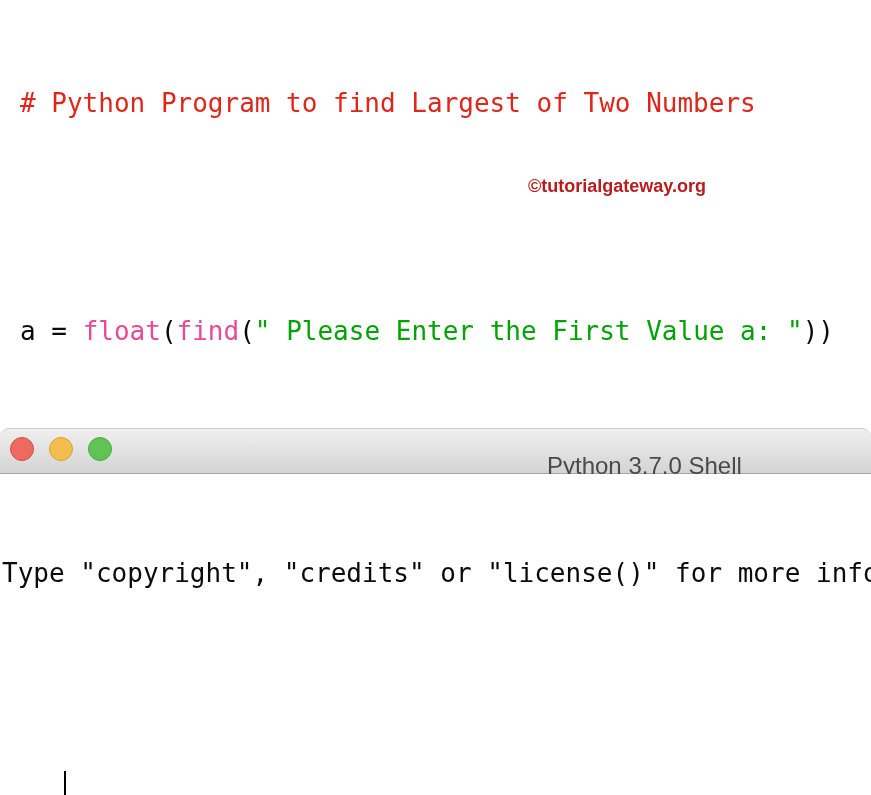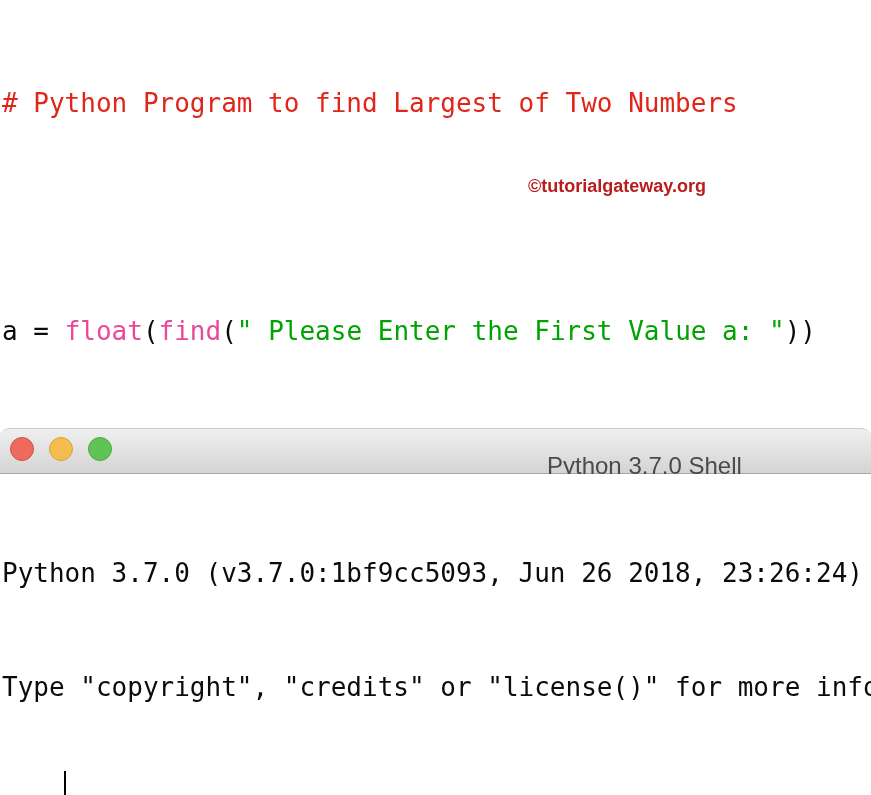--- a/index.html
+++ b/index.html
@@ -9,21 +9,21 @@
     background: #ffffff;
     position: relative;
     font-family: "DejaVu Sans Mono", monospace;
   }
 
   
   .editor {
     position: absolute; top: 0; left: 0;
     width: 871px; height: 428px;
     box-sizing: border-box;
-    padding: 8px 0 0 2px;
+    padding: 8px 0 0 20px;
     background: #ffffff;
     font-size: 26px; line-height: 38px;
     white-space: pre;
     overflow: hidden;
   }
   .line { height: 38px; }
   .tok-plain   { color: #0b0b0b; }
   .tok-comment { color: #e0251a; }
   .tok-builtin { color: #ec4899; }
   .tok-string  { color: #00a303; }
@@ -100,21 +100,20 @@
 
 <div class="watermark">©tutorialgateway.org</div>
 
 <div class="titlebar"></div>
 <div class="light light-close"></div>
 <div class="light light-min"></div>
 <div class="light light-max"></div>
 <div class="wtitle">Python 3.7.0 Shell</div>
 
 <div class="shell">
-  <div class="line"><span class="s-black">Python 3.7.0 (v3.7.0:1bf9cc5093, Jun 26 2018, 23:26:24)</span></div>
   <div class="line"><span class="s-black">Type "copyright", "credits" or "license()" for more information.</span></div>
   
   
   
   
   
   
 </div>
 
 <div class="text-cursor"></div>

